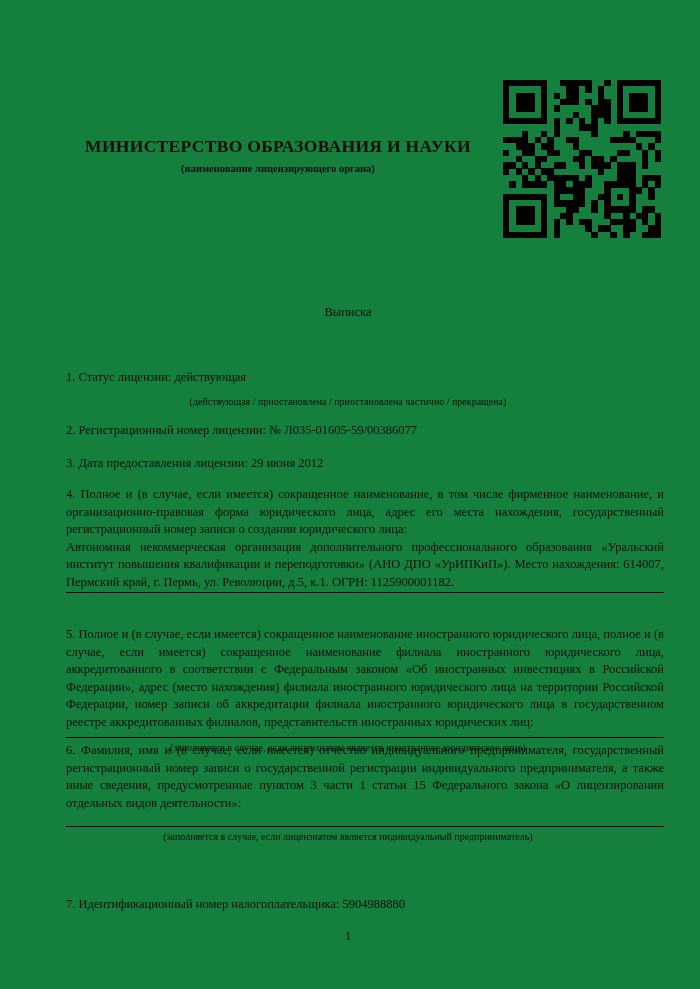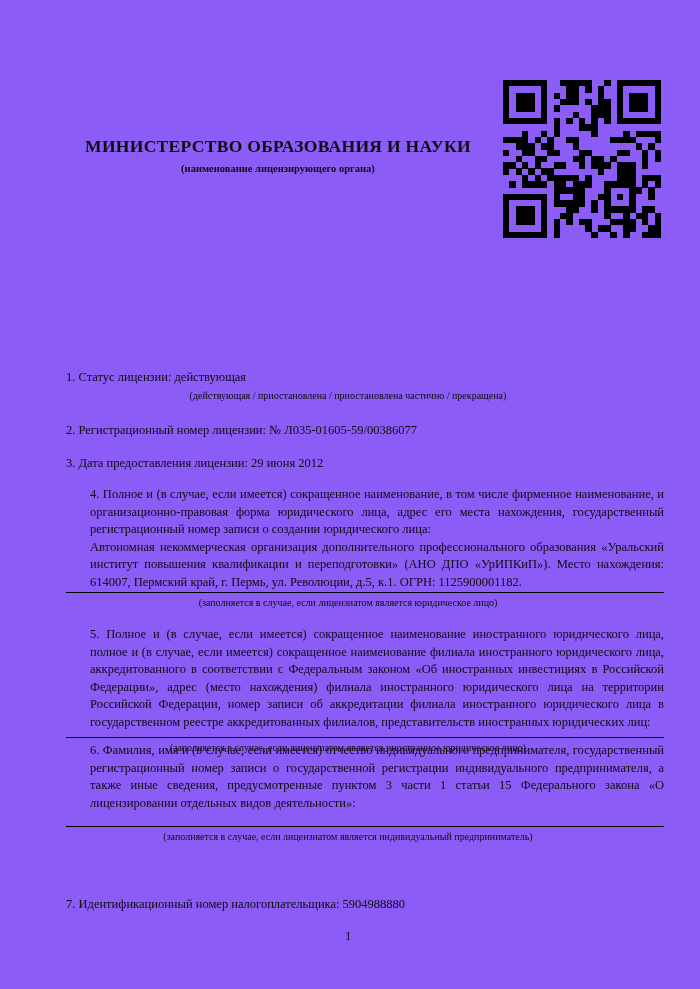--- a/index.html
+++ b/index.html
@@ -1,31 +1,31 @@
 <!DOCTYPE html>
 <html><head>
 <meta charset="utf-8">
 <style>
   html,body{margin:0;padding:0;background:#ffffff;}
   .page{
     position:relative;
     width:700px;height:989px;
-    background:#8b5cf6;
+    background:#15803d;
     overflow:hidden;
     font-family:"Liberation Serif", serif;
     color:#0d0d0d;
   }
   .block{position:absolute;left:66px;width:598px;}
   .header{position:absolute;left:66px;top:132px;width:424px;text-align:center;}
   .title-line{font-size:17.5px;font-weight:bold;line-height:28px;white-space:nowrap;letter-spacing:.3px;}
   .header-caption{font-size:10.5px;line-height:14px;margin-top:2px;font-weight:bold;}
   .qr{position:absolute;left:503px;top:80px;width:158px;height:158px;}
   .doc-title{top:303px;text-align:center;padding-right:34px;box-sizing:border-box;font-size:12.5px;line-height:19px;}
   .para{font-size:12.5px;line-height:17.5px;}
-  .just{text-align:justify;text-justify:inter-word;margin-left:24px;}
+  .just{text-align:justify;text-justify:inter-word;}
   .note{font-size:10px;line-height:13px;text-align:center;padding-right:34px;box-sizing:border-box;margin-top:3px;}
   .rule{border-top:1.5px solid #000;width:100%;height:0;}
   .pagenum{top:929px;text-align:center;padding-right:34px;box-sizing:border-box;font-size:12.5px;}
   svg{display:block;}
 </style>
 </head>
 <body>
 
 <div class="page">
 
@@ -341,40 +341,40 @@
         <rect x="24" y="24" width="1.02" height="1.02" fill="#000"></rect>
       </svg>
   </div>
 
   <div class="header">
     <div class="title-line">МИНИСТЕРСТВО ОБРАЗОВАНИЯ И НАУКИ</div>
     <div class="header-caption">(наименование лицензирующего органа)</div>
   </div>
 
   <div class="block doc-title">
+    <div>Выписка</div>
   </div>
 
   <div class="block" style="top:369px">
     <div class="para">1. Статус лицензии: действующая</div>
-    <div class="note" style="margin-top:2px">(действующая / приостановлена / приостановлена частично / прекращена)</div>
+    <div class="note" style="margin-top:8px">(действующая / приостановлена / приостановлена частично / прекращена)</div>
   </div>
 
   <div class="block" style="top:422px">
     <div class="para">2. Регистрационный номер лицензии: № Л035-01605-59/00386077</div>
   </div>
 
   <div class="block" style="top:455px">
     <div class="para">3. Дата предоставления лицензии: 29 июня 2012</div>
   </div>
 
   <div class="block" style="top:486px">
     <div class="para just">4. Полное и (в случае, если имеется) сокращенное наименование, в том числе фирменное наименование, и организационно-правовая форма юридического лица, адрес его места нахождения, государственный регистрационный номер записи о создании юридического лица:</div>
     <div class="para just">Автономная некоммерческая организация дополнительного профессионального образования «Уральский институт повышения квалификации и переподготовки» (АНО ДПО «УрИПКиП»). Место нахождения: 614007, Пермский край, г. Пермь, ул. Революции, д.5, к.1. ОГРН: 1125900001182.</div>
     <div class="rule" style="margin-top:1px"></div>
-    <div class="note">(заполняется в случае, если лицензиатом является юридическое лицо)</div>
   </div>
 
   <div class="block" style="top:626px">
     <div class="para just">5. Полное и (в случае, если имеется) сокращенное наименование иностранного юридического лица, полное и (в случае, если имеется) сокращенное наименование филиала иностранного юридического лица, аккредитованного в соответствии с Федеральным законом «Об иностранных инвестициях в Российской Федерации», адрес (место нахождения) филиала иностранного юридического лица на территории Российской Федерации, номер записи об аккредитации филиала иностранного юридического лица в государственном реестре аккредитованных филиалов, представительств иностранных юридических лиц:</div>
     <div class="rule" style="margin-top:6px"></div>
     <div class="note">(заполняется в случае, если лицензиатом является иностранное юридическое лицо)</div>
   </div>
 
   <div class="block" style="top:742px">
     <div class="para just">6. Фамилия, имя и (в случае, если имеется) отчество индивидуального предпринимателя, государственный регистрационный номер записи о государственной регистрации индивидуального предпринимателя, а также иные сведения, предусмотренные пунктом 3 части 1 статьи 15 Федерального закона «О лицензировании отдельных видов деятельности»:</div>

